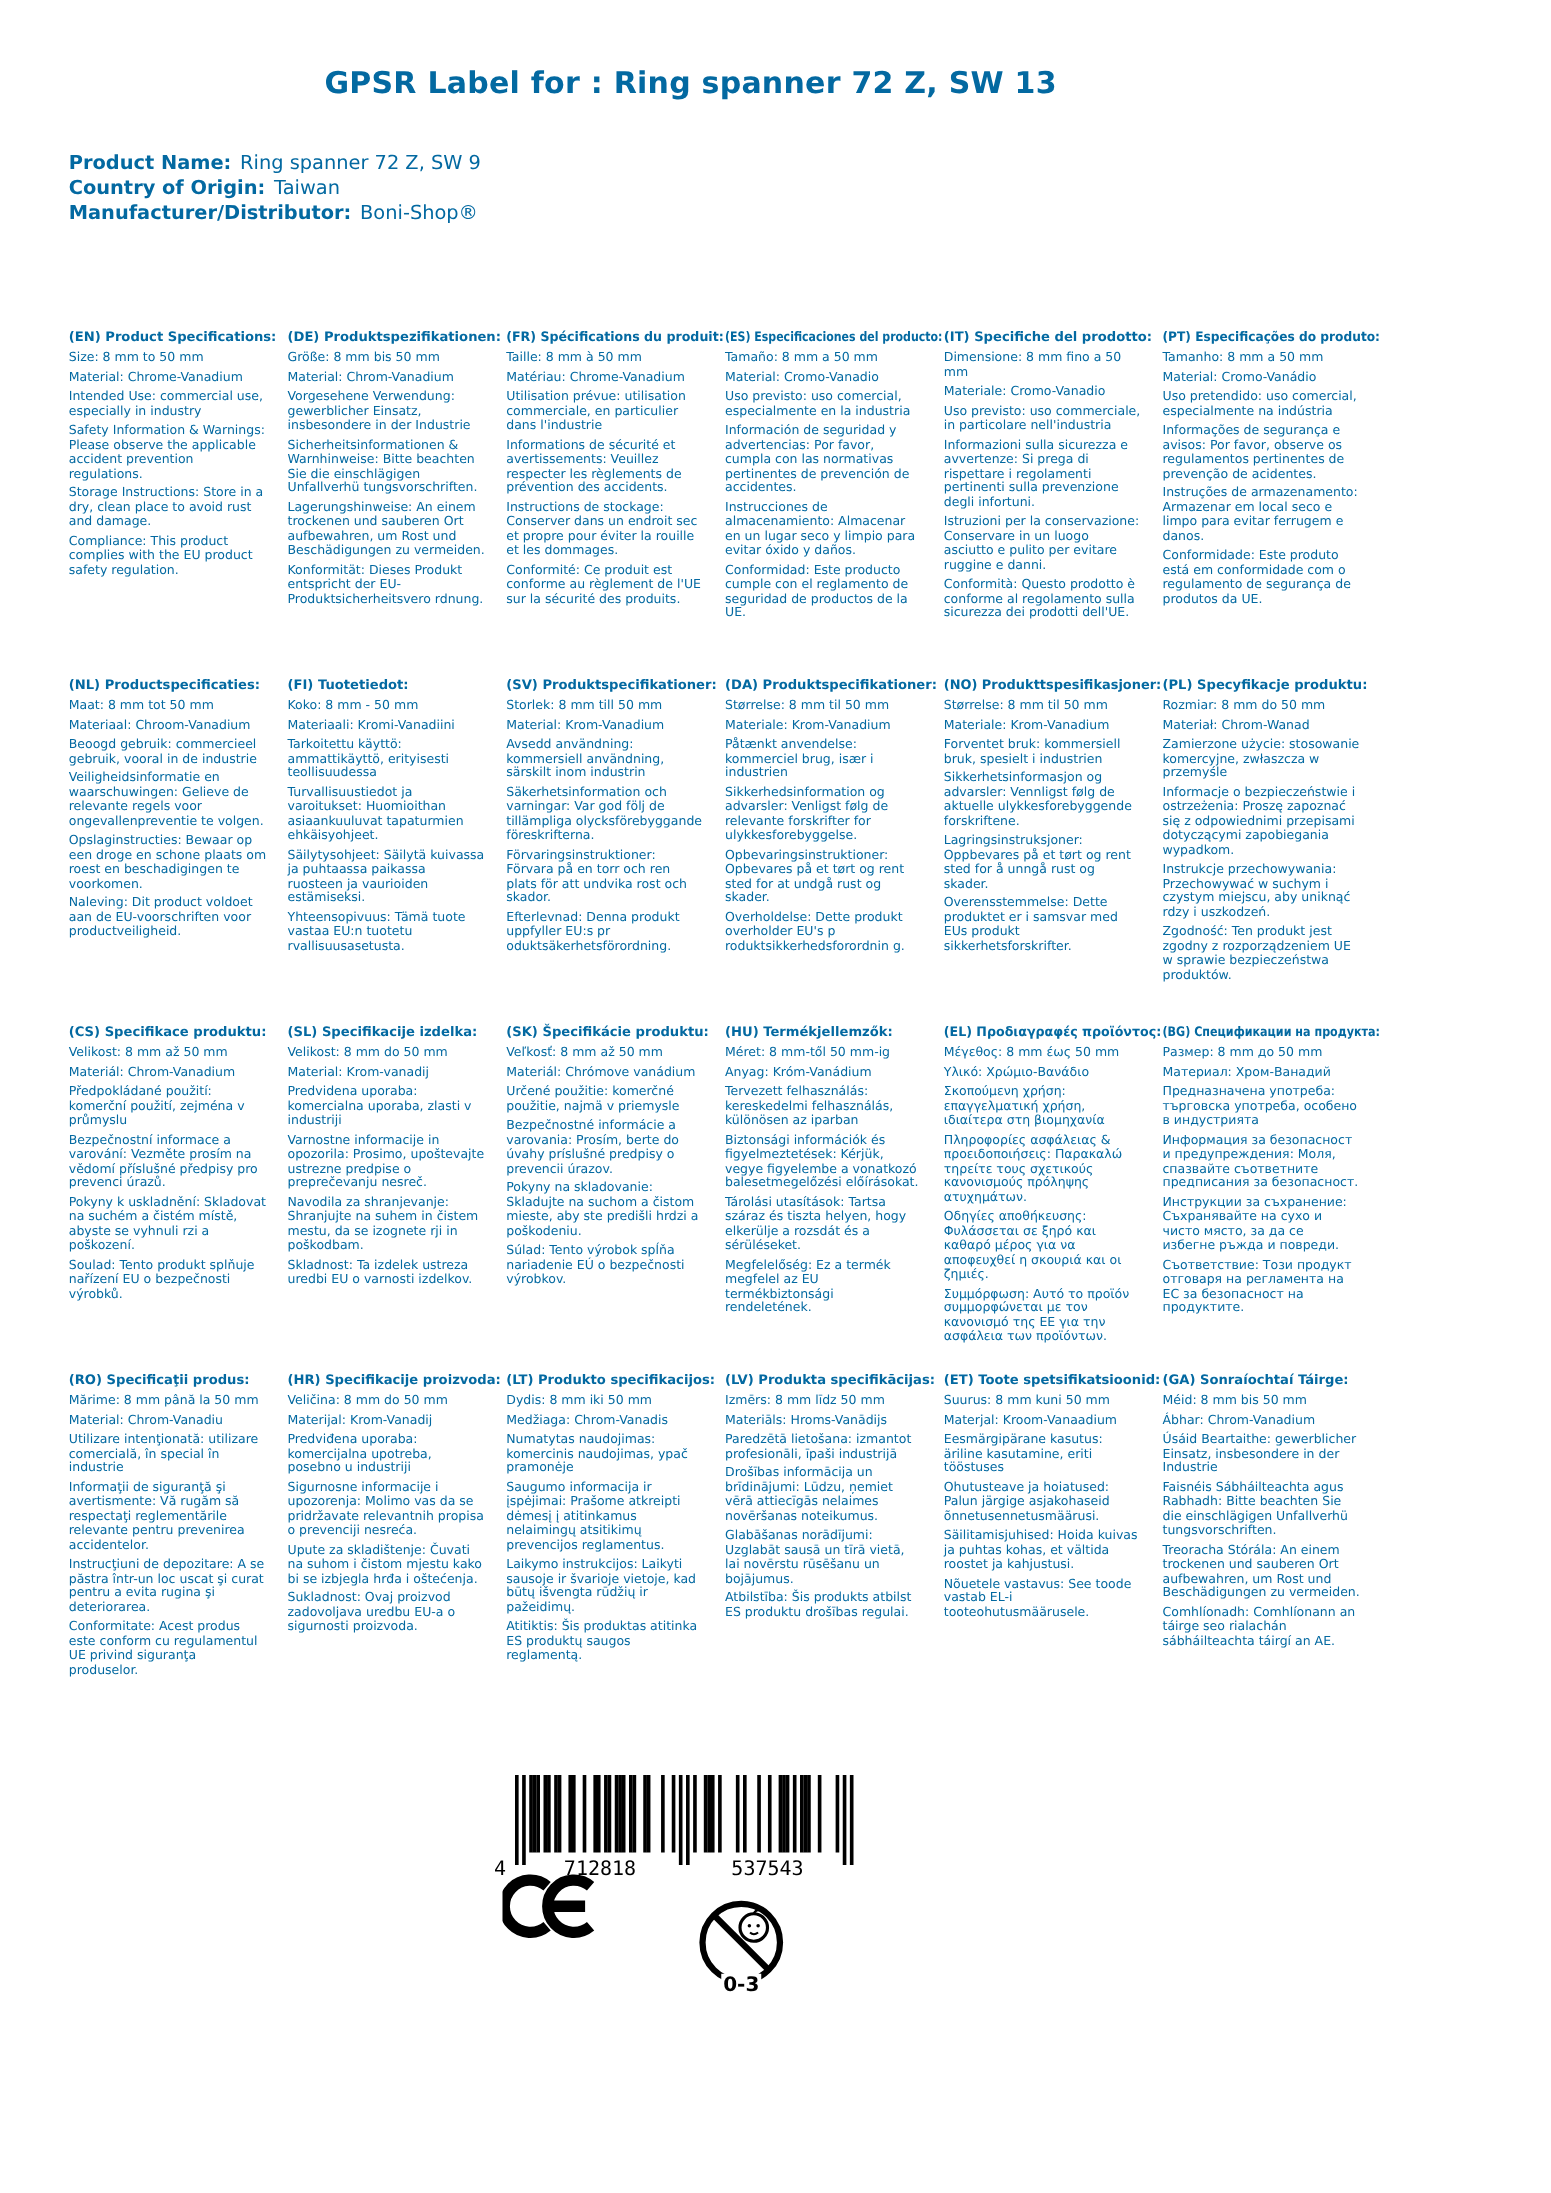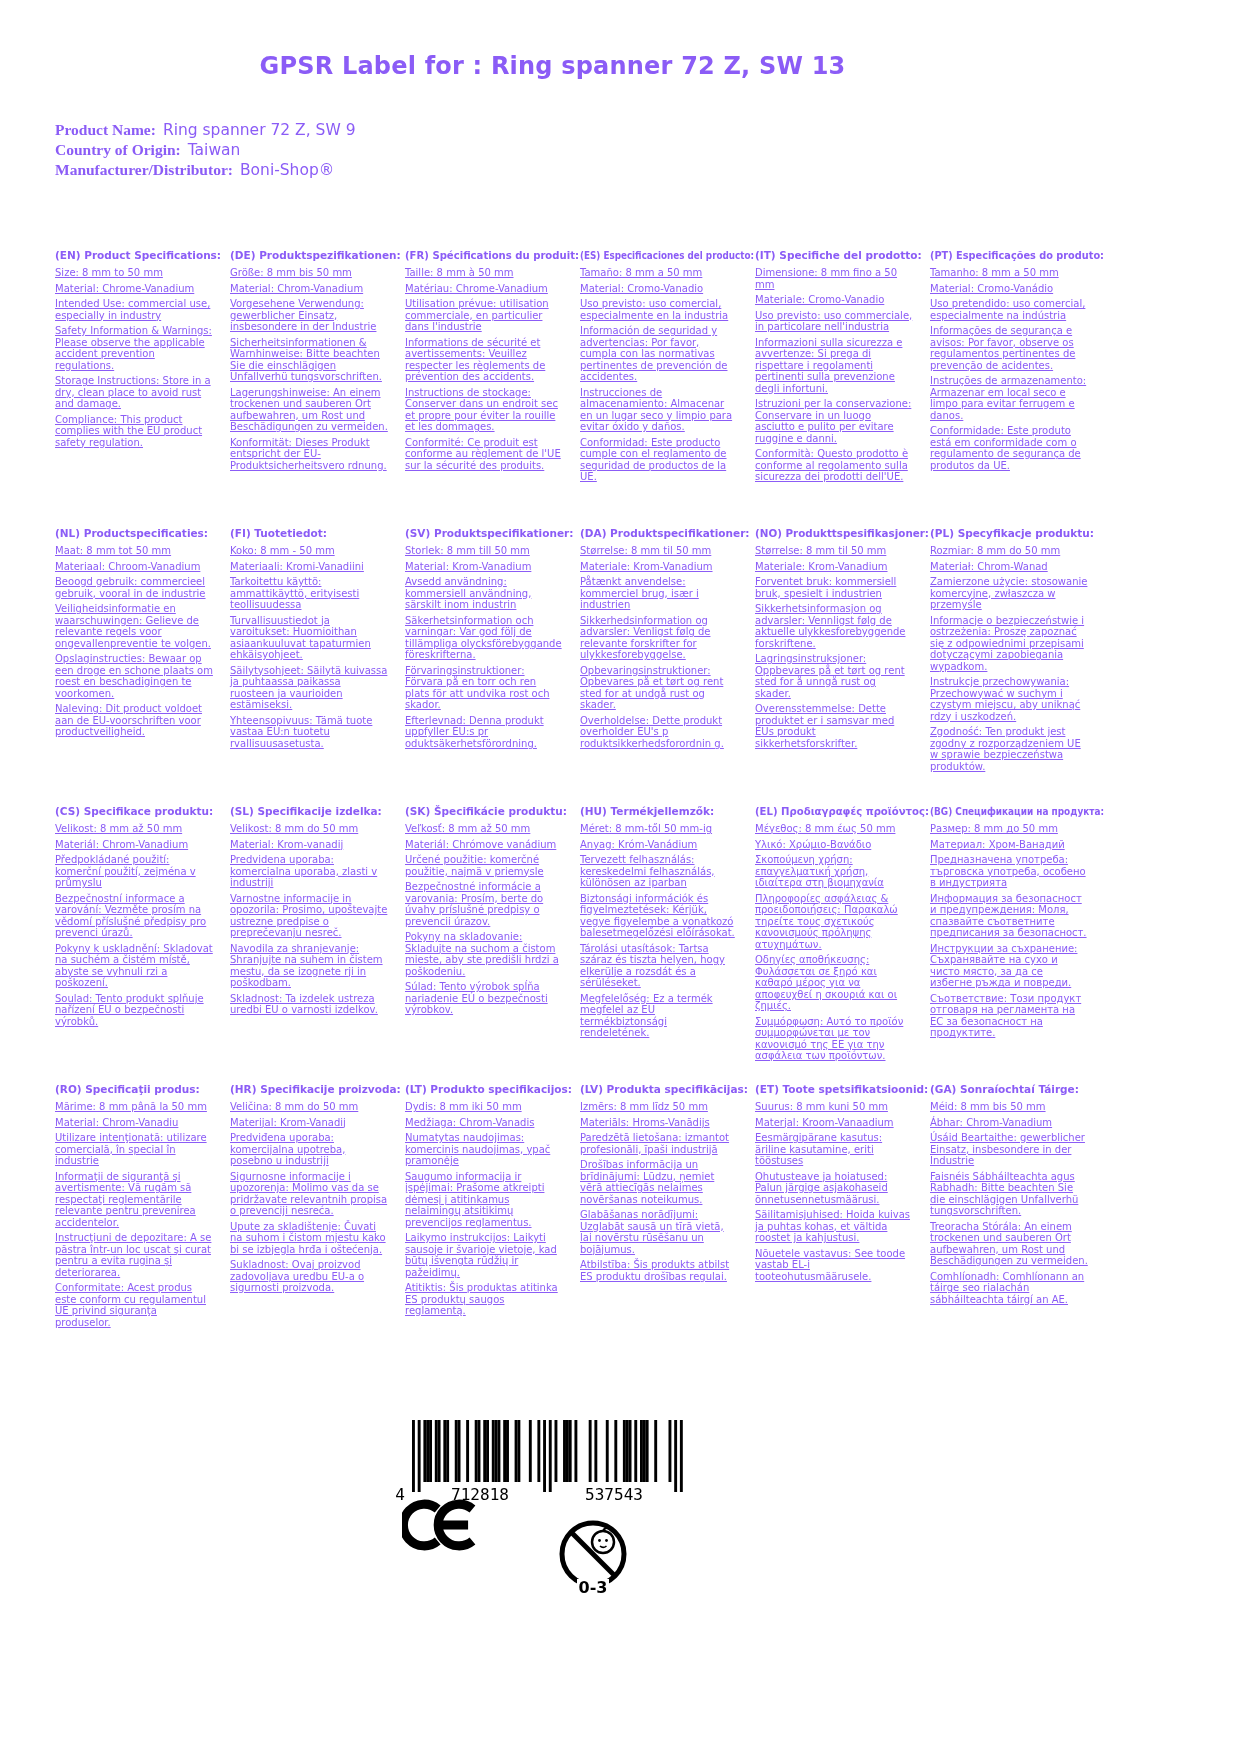--- a/index.html
+++ b/index.html
@@ -1,30 +1,30 @@
 <!DOCTYPE html>
 <html><head>
 <meta charset="utf-8">
 <style>
   html,body { margin:0; padding:0; background:#ffffff; }
   .page {
     position:relative; width:1105px; height:1754px; background:#ffffff;
-    font-family:"DejaVu Sans", sans-serif; color:#8b5cf6; overflow:hidden;
+    font-family:"DejaVu Sans", sans-serif; color:#0369a1; overflow:hidden;
   }
   .title {
     position:absolute; top:52px; left:0; width:100%; text-align:center;
     font-size:24px; font-weight:bold; letter-spacing:0.2px;
   }
   .product-info { position:absolute; left:55px; top:120px; font-size:15.5px; }
   .pi-row { line-height:20px; white-space:nowrap; }
-  .pi-label { font-weight:bold;font-family:Liberation Serif, serif; }
+  .pi-label { font-weight:bold; }
   .pi-value { margin-left:7px; }
   .spec-grid {
-    position:absolute; left:55px; top:244px;
-    display:grid; grid-template-columns:repeat(6,175px); grid-auto-rows:278px;text-decoration:underline;
+    position:absolute; left:55px; top:258px;
+    display:grid; grid-template-columns:repeat(6,175px); grid-auto-rows:278px;
   }
   .spec-cell { width:158px; overflow:visible; }
   .spec-heading {
     display:inline-block; font-size:10.5px; font-weight:bold;
     white-space:nowrap; transform-origin:left center; margin-bottom:0;
   }
   .spec-par { font-size:10px; line-height:11.5px; margin-top:4px; }
   .barcode-wrap { position:absolute; left:386px; top:1420px; }
   .bc-digit { font-family:"DejaVu Sans Mono", monospace; font-size:16px; fill:#000; }
   .ce-wrap { position:absolute; left:402px; top:1497px; }

